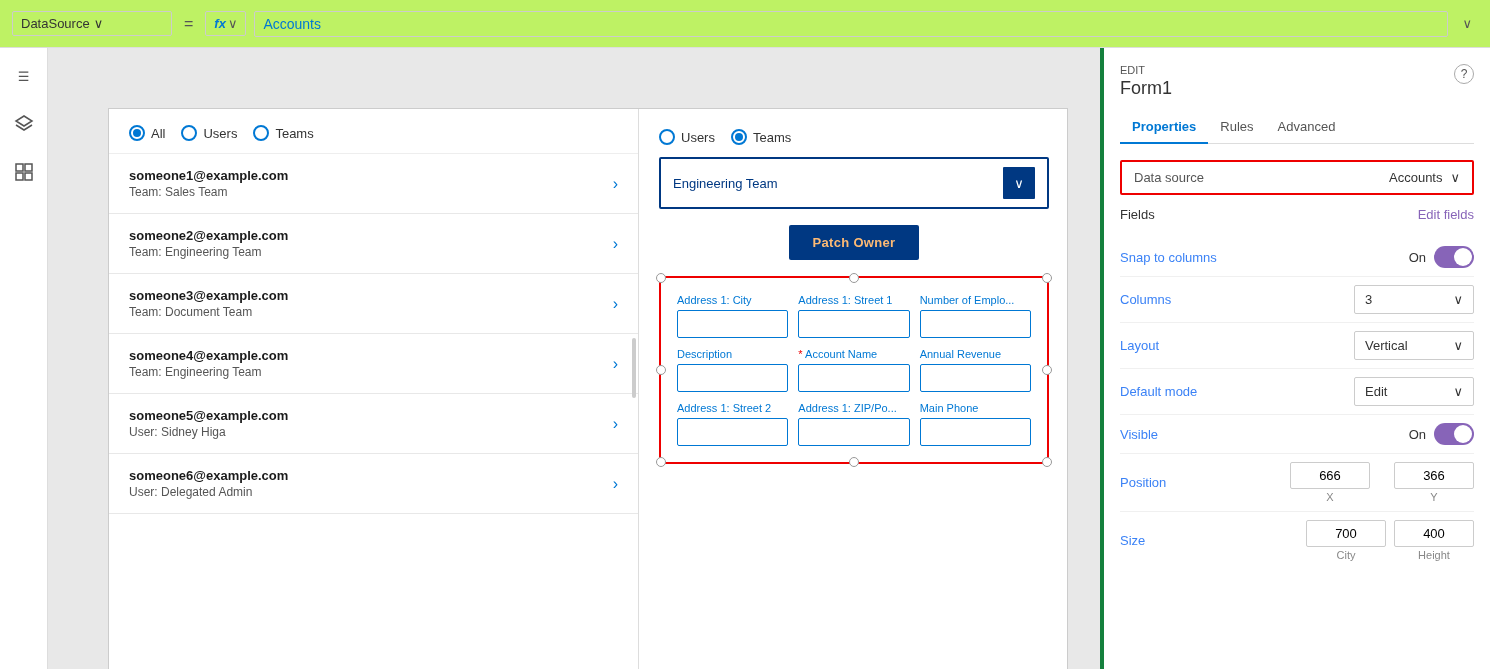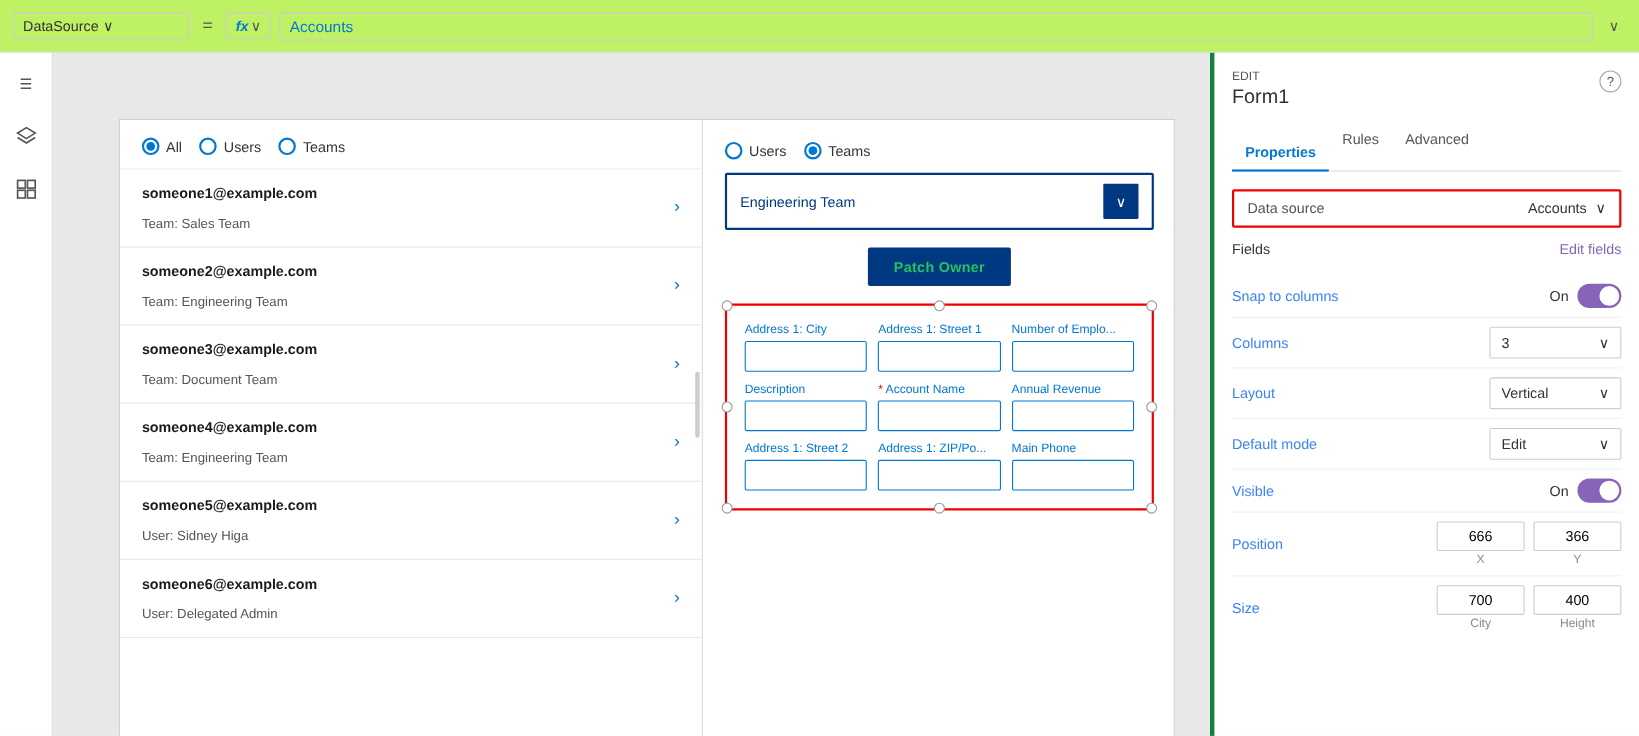--- a/index.html
+++ b/index.html
@@ -68,21 +68,21 @@
       content: ''; width: 8px; height: 8px; border-radius: 50%; background: #0078d4;
     }
     .radio-label { font-size: 13px; }
 
     .person-list { padding: 0; }
     .person-item {
       display: flex; align-items: center; justify-content: space-between;
       padding: 14px 20px; border-bottom: 1px solid #e8e8e8; cursor: pointer;
     }
     .person-info .name { font-weight: 600; font-size: 13px; color: #1a1a1a; }
-    .person-info .sub { font-size: 12px; color: #555; margin-top: 13px; }
+    .person-info .sub { font-size: 12px; color: #555; margin-top: 2px; }
     .chevron-right { color: #0078d4; font-size: 16px; }
 
     
     .right-panel {
       position: absolute; top: 0; left: 530px; width: 430px; height: 100%;
       padding: 20px;
     }
     .right-radio-group {
       display: flex; align-items: center; gap: 16px; margin-bottom: 12px;
     }
@@ -92,21 +92,21 @@
       background: #fff; cursor: pointer; margin-bottom: 16px;
     }
     .team-dropdown span { color: #003882; font-weight: 500; }
     .team-dropdown .dd-arrow {
       width: 32px; height: 32px; background: #003882; display: flex;
       align-items: center; justify-content: center; color: #fff; border-radius: 1px;
     }
 
     .patch-btn {
       display: block; margin: 0 auto 16px;
-      background: #003882; color: #22c55e;
+      background: #003882; color: #fdba74;
       border: none; border-radius: 2px;
       padding: 10px 24px; font-size: 13px; font-weight: 600;
       cursor: pointer; letter-spacing: 0.3px;
     }
 
     
     .form-container {
       border: 2px solid #e00; border-radius: 2px; padding: 16px; position: relative;
       background: #fff;
     }
@@ -130,21 +130,21 @@
       width: 390px; background: #fff; border-left: 4px solid #15803d;
       padding: 16px; overflow-y: auto;
     }
     .props-edit-label { font-size: 11px; color: #555; text-transform: uppercase; margin-bottom: 2px; }
     .props-title { font-size: 18px; font-weight: 400; margin-bottom: 12px; }
 
     .props-tabs { display: flex; gap: 0; border-bottom: 1px solid #ddd; margin-bottom: 16px; }
     .props-tab {
       padding: 8px 12px; font-size: 13px; cursor: pointer; color: #555; border-bottom: 2px solid transparent; margin-bottom: -1px;
     }
-    .props-tab.active { color: #0078d4; border-bottom-color: #0078d4; font-weight: 600; margin-top: 12px; }
+    .props-tab.active { color: #0078d4; border-bottom-color: #0078d4; font-weight: 600; }
     .props-row {
       display: flex; align-items: center; justify-content: space-between;
       padding: 8px 0; border-bottom: 1px solid #f0f0f0;
     }
     .props-row:last-child { border-bottom: none; }
     .props-label { font-size: 13px; color: #3b82f6; }
 
     .data-source-row {
       border: 2px solid #e00; border-radius: 2px; padding: 8px 12px;
       display: flex; align-items: center; justify-content: space-between;
@@ -427,21 +427,21 @@
     <div class="props-row">
       <span class="props-label">Visible</span>
       <div style="display:flex;align-items:center;gap:8px;">
         <span>On</span>
         <div class="toggle"></div>
       </div>
     </div>
 
     <div class="props-row">
       <span class="props-label">Position</span>
-      <div style="display:flex;gap:8px;align-items:flex-end;">
+      <div style="display:flex;gap:24px;align-items:flex-end;">
         <div>
           <input class="xy-input" value="666" readonly="" style="">
           <div class="xy-label">X</div>
         </div>
         <div>
           <input class="xy-input" value="366" readonly="" style="">
           <div class="xy-label">Y</div>
         </div>
       </div>
     </div>

